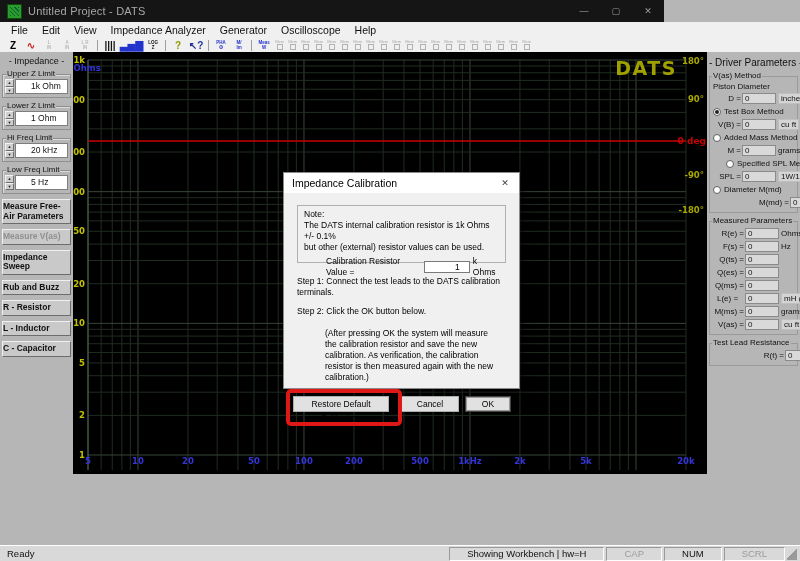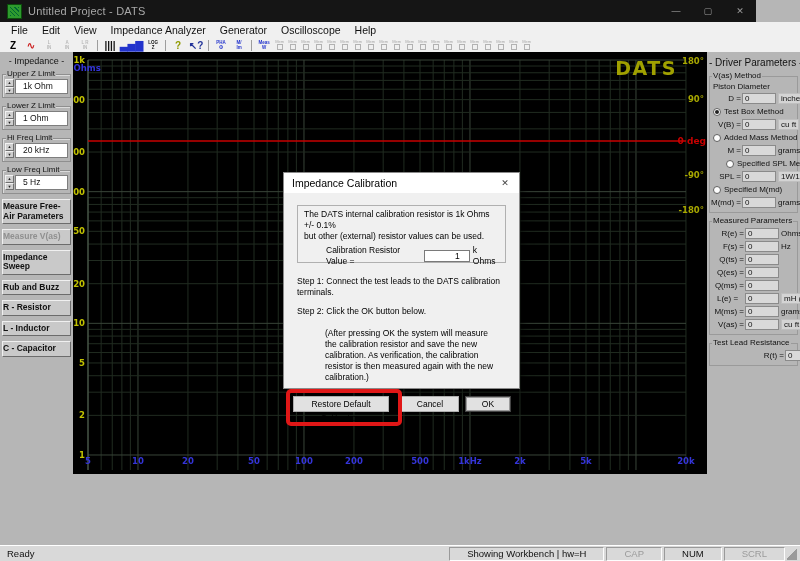--- a/index.html
+++ b/index.html
@@ -1,19 +1,19 @@
 <!DOCTYPE html>
 <html><head>
 <meta charset="utf-8">
 <style>
   html,body{margin:0;padding:0}
   body{width:800px;height:561px;position:relative;overflow:hidden;background:#b6b6b6;
        font-family:"Liberation Sans",sans-serif;color:#111}
   
-  .titlebar{position:absolute;left:0;top:0;width:756px;height:22px;background:#151515;
+  .titlebar{position:absolute;left:0;top:0;width:664px;height:22px;background:#151515;
             display:flex;align-items:center;color:#a8a8a8}
   .app-icon{width:13px;height:13px;margin:0 6px 0 7px;background:#2e9a2e;border:1px solid #0b4d0b;
             position:relative;flex:none}
   .app-icon::after{content:"";position:absolute;inset:2px;
             background:repeating-linear-gradient(45deg,#063,#063 1px,transparent 1px,transparent 3px)}
   .title-text{font-size:11px;letter-spacing:.2px}
   .win-controls{margin-left:auto;display:flex;height:100%}
   .win-btn{width:32px;height:100%;display:flex;align-items:center;justify-content:center;
            font-size:9px;color:#9a9a9a}
   
@@ -40,21 +40,21 @@
   .lp-header{font-size:9px;text-align:center;margin:2px 0 4px}
   .lp-group{position:relative;margin:8px 2px 0;border:1px solid #8f8f8f;padding:4px 2px 3px;
             box-shadow:1px 1px 0 rgba(255,255,255,.5) inset}
   .lp-group-label{position:absolute;top:-6px;left:3px;background:#b6b6b6;font-size:8px;
                   padding:0 1px;white-space:nowrap}
   .lp-row{display:flex;align-items:stretch;height:15px}
   .spinner{width:9px;display:flex;flex-direction:column;margin-right:1px}
   .sp-btn{flex:1;background:#cfcfcf;border:1px solid;border-color:#f2f2f2 #6f6f6f #6f6f6f #f2f2f2;
           font-size:4px;line-height:5px;text-align:center;color:#222;box-sizing:border-box}
   .lp-input{flex:1;background:#fff;border:1px solid #7e7e7e;box-sizing:border-box;font-size:8.5px;
-            line-height:13px;padding-left:7px;white-space:nowrap;overflow:hidden}
+            line-height:13px;padding-left:15px;white-space:nowrap;overflow:hidden}
   .lp-btn{margin:5px 2px 0;background:#c9c9c9;border:1px solid;
           border-color:#f0f0f0 #6c6c6c #6c6c6c #f0f0f0;font-size:8.5px;font-weight:bold;
           text-align:left;padding:2px 0;line-height:9.5px}
   .lp-dis{color:#8f8f8f}
   
   .chart{position:absolute;left:73px;top:52px;width:634px;height:422px;background:#000}
   
   .rp{position:absolute;left:707px;top:52px;width:93px;bottom:16px;background:#b6b6b6;
       box-sizing:border-box;padding:2px 1px 0 2px;font-size:8.5px}
   .rp-header{text-align:center;font-size:10px;margin:3px 0 2px;white-space:nowrap}
@@ -469,24 +469,24 @@
           <span class="radio"></span>
           <span class="radio-lbl">Specified SPL Method</span>
         </div>
         <div class="rp-row">
           <span class="rp-lbl" style="width: 30px;">SPL =</span>
           <span class="rp-box">0</span>
           <span class="rp-unit boxed">1W/1m</span>
         </div>
         <div class="radio-row">
           <span class="radio"></span>
-          <span class="radio-lbl">Specified M(md)</span>
-        </div>
-        <div class="rp-row">
-          <span class="rp-lbl" style="width: 30px;">M(md) =</span>
+          <span class="radio-lbl">Diameter M(md)</span>
+        </div>
+        <div class="rp-row">
+          <span class="rp-lbl" style="width: 30px; padding-left: 48px;">M(md) =</span>
           <span class="rp-box">0</span>
           <span class="rp-unit">grams</span>
         </div>
       </div>
       <div class="rp-group">
         <div class="rp-group-label">Measured Parameters</div>
         <div class="rp-row">
           <span class="rp-lbl" style="width: 33px;">R(e) =</span>
           <span class="rp-box">0</span>
           <span class="rp-unit">Ohms</span>
@@ -546,20 +546,21 @@
   <div class="sb-grip"></div>
 </div>
 
 <div class="dialog">
   <div class="dlg-title">
     <span class="dlg-title-text">Impedance Calibration</span>
     <span class="dlg-close">✕</span>
   </div>
   <div class="dlg-body">
     <div class="dlg-note">
+      <div>Note:</div>
       <div>The DATS internal calibration resistor is 1k Ohms +/- 0.1%</div>
       <div>but other (external) resistor values can be used.</div>
       <div class="dlg-field-row">
         <span>Calibration Resistor Value =</span>
         <span class="dlg-input">1</span>
         <span>k Ohms</span>
       </div>
     </div>
     <div class="dlg-step1">Step 1: Connect the test leads to the DATS calibration terminals.</div>
     <div class="dlg-step2">Step 2: Click the OK button below.</div>

